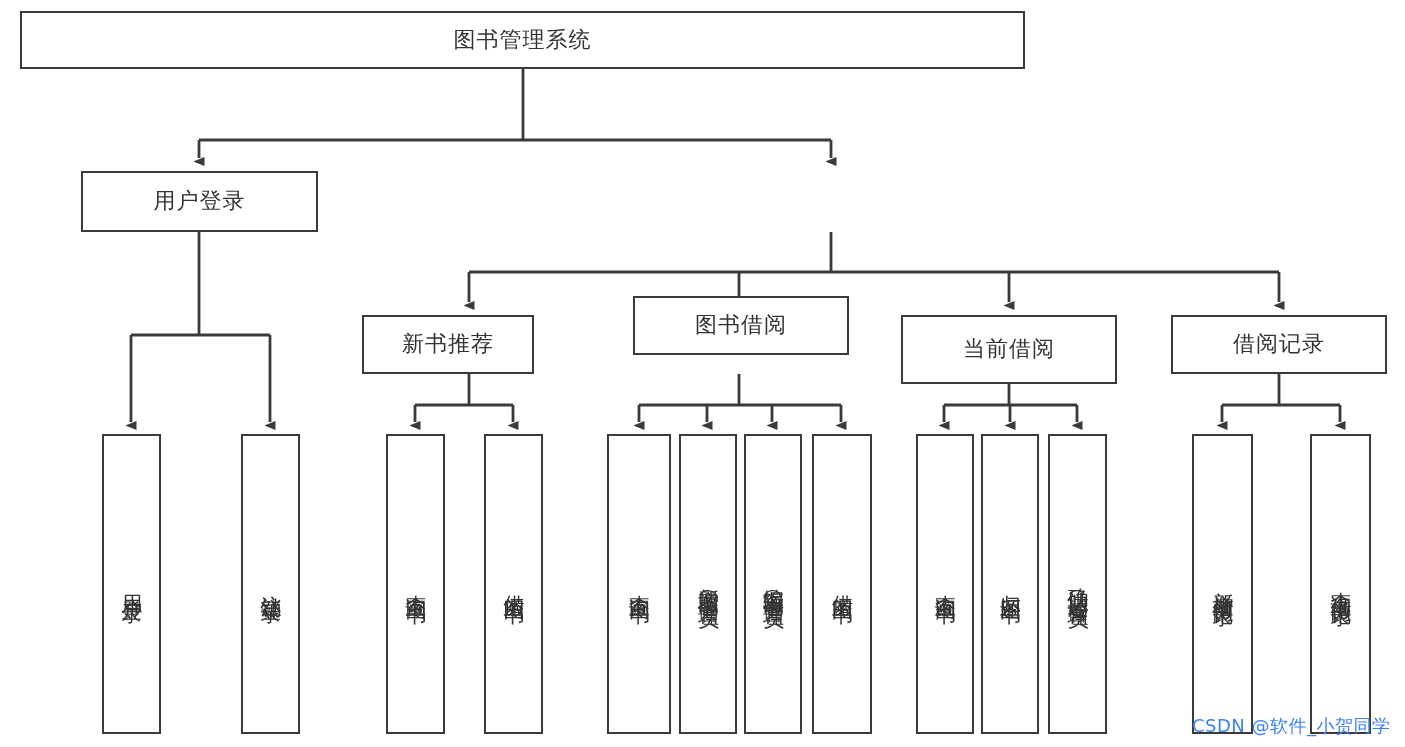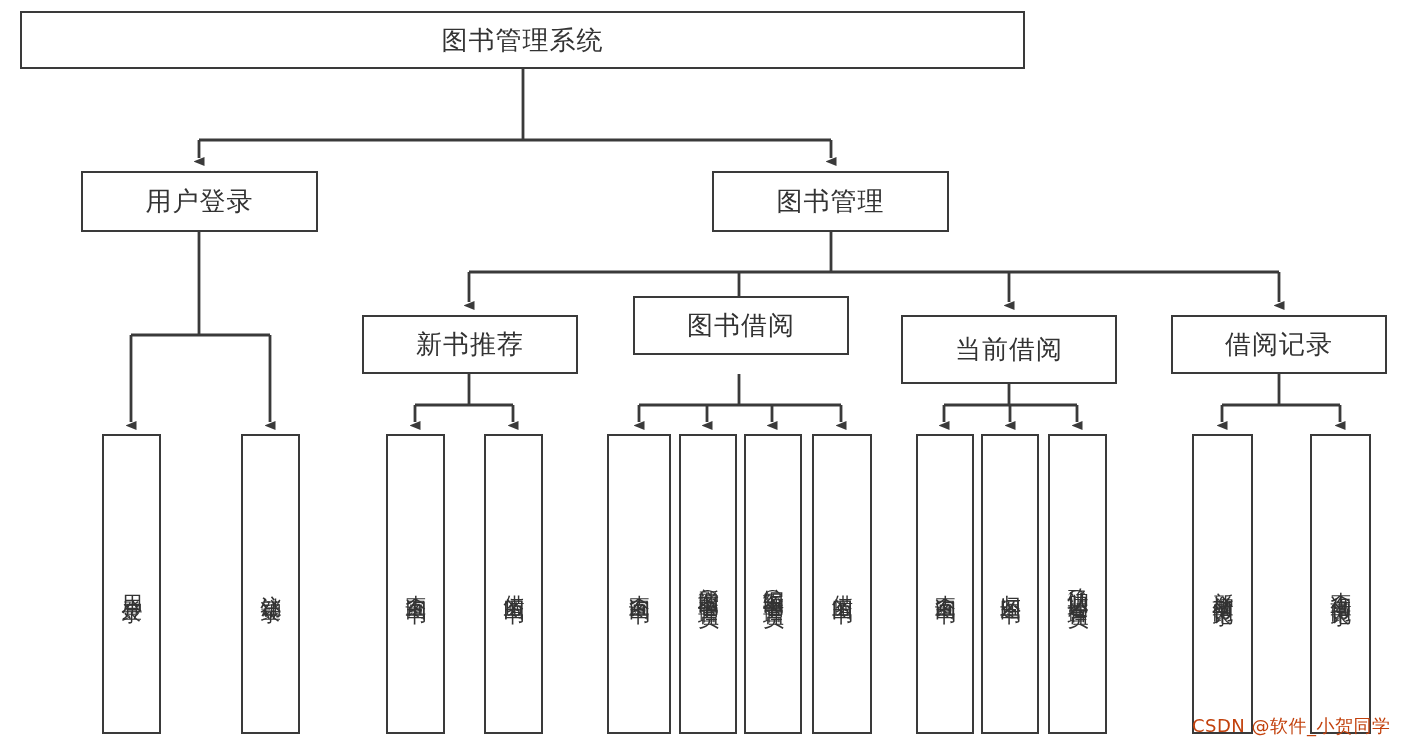--- a/index.html
+++ b/index.html
@@ -25,21 +25,21 @@
     position:absolute;
     box-sizing:border-box;
     background:#ffffff;
     border:2.5px solid #3a3a3a;
     display:flex;
     align-items:center;
     justify-content:center;
     z-index:2;
   }
   .node .lbl{
-    font-size:26px;
+    font-size:22px;
     letter-spacing:1px;
     color:#333333;
     white-space:nowrap;
     line-height:1.1;
   }
   .node.leaf{
     border-width:2.5px;
   }
   .node.leaf .lbl{
     writing-mode:vertical-rl;
@@ -48,21 +48,21 @@
     letter-spacing:3px;
     line-height:1.0;
     white-space:nowrap;
     max-height:284px;
   }
   .watermark{
     position:absolute;
     left:1192px;
     top:714px;
     font-size:18px;
-    color:#c2410c;
+    color:#3b82f6;
     letter-spacing:0.5px;
     white-space:nowrap;
     z-index:3;
   }
 </style>
 </head>
 <body>
 
 <div id="canvas">
 
@@ -116,25 +116,22 @@
     </g>
   </svg>
 
   <div class="node" style="left:20px;top:11px;width:1005px;height:58px;">
     <span class="lbl">图书管理系统</span>
   </div>
 
   <div class="node" style="left:81px;top:171px;width:237px;height:61px;">
     <span class="lbl">用户登录</span>
   </div>
-  <div class="node" style="left:712px;top:171px;width:237px;height:61px;">
-    <span class="lbl">图书管理</span>
-  </div>
 
-  <div class="node" style="left:362px;top:315px;width:216px;height:59px;">
+  <div class="node" style="left:362px;top:315px;width:172px;height:59px;">
     <span class="lbl">新书推荐</span>
   </div>
   <div class="node" style="left:633px;top:296px;width:216px;height:59px;">
     <span class="lbl">图书借阅</span>
   </div>
   <div class="node" style="left:901px;top:315px;width:216px;height:69px;">
     <span class="lbl">当前借阅</span>
   </div>
   <div class="node" style="left:1171px;top:315px;width:216px;height:59px;">
     <span class="lbl">借阅记录</span>

